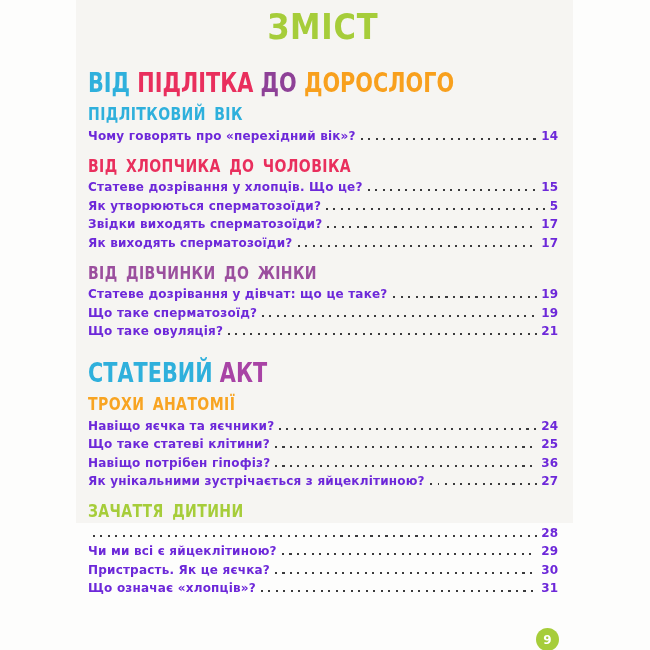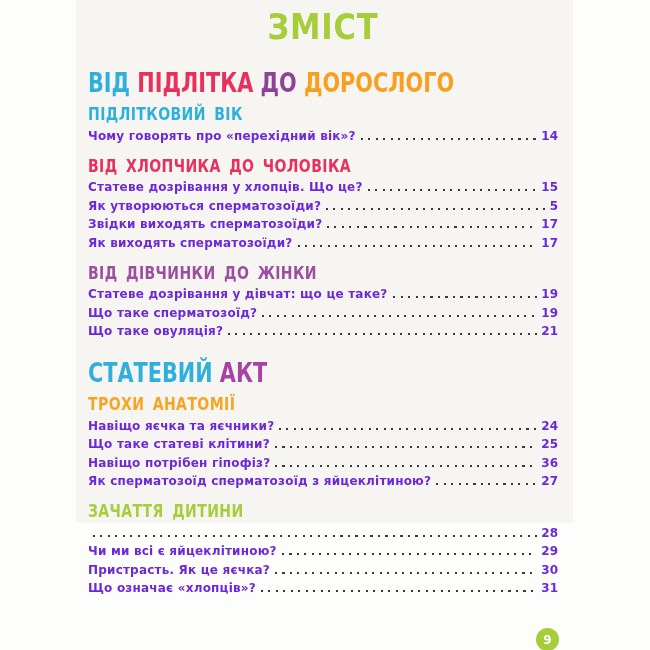--- a/index.html
+++ b/index.html
@@ -125,21 +125,21 @@
         <span class="t">Що таке статеві клітини?</span>
         <span class="dots"></span>
         <span class="n">25</span>
       </div>
       <div class="entry">
         <span class="t">Навіщо потрібен гіпофіз?</span>
         <span class="dots"></span>
         <span class="n">36</span>
       </div>
       <div class="entry">
-        <span class="t">Як сперматозоїд сперматозоїд з яйцеклітиною?</span>
+        <span class="t">Як унікальними зустрічається з яйцеклітиною?</span>
         <span class="dots"></span>
         <span class="n">27</span>
       </div>
     </div>
 
     <div class="group">
       <div class="group-heading" style="color:#a6cd3a">ЗАЧАТТЯ ДИТИНИ</div>
       <div class="entry">
         <span class="dots"></span>
         <span class="n">28</span>

